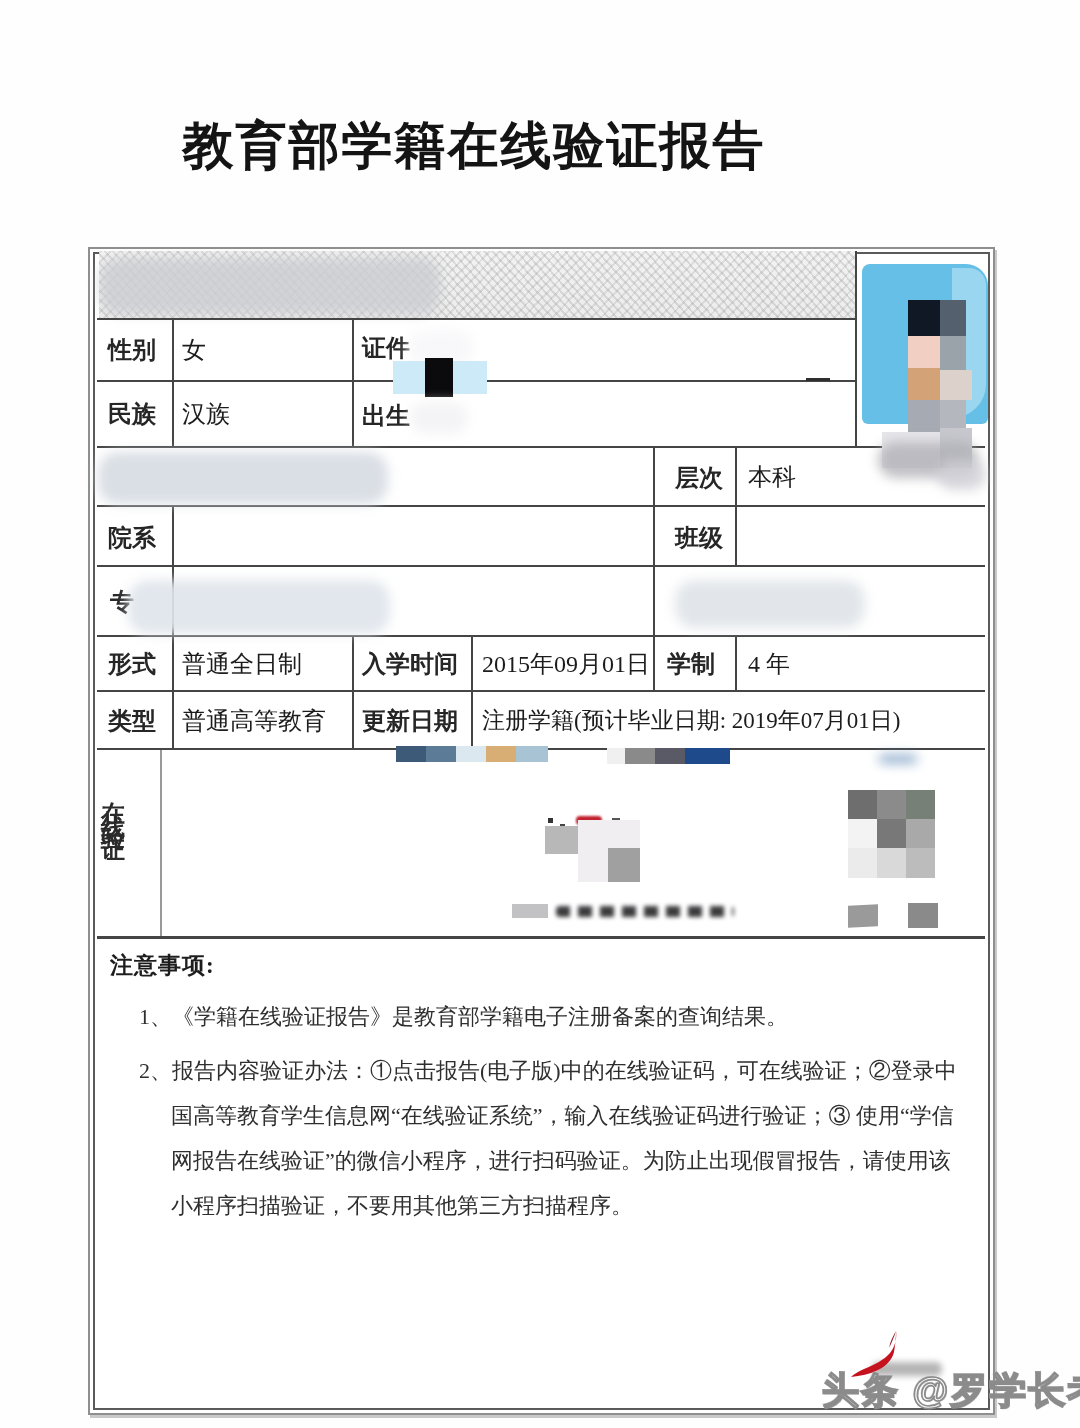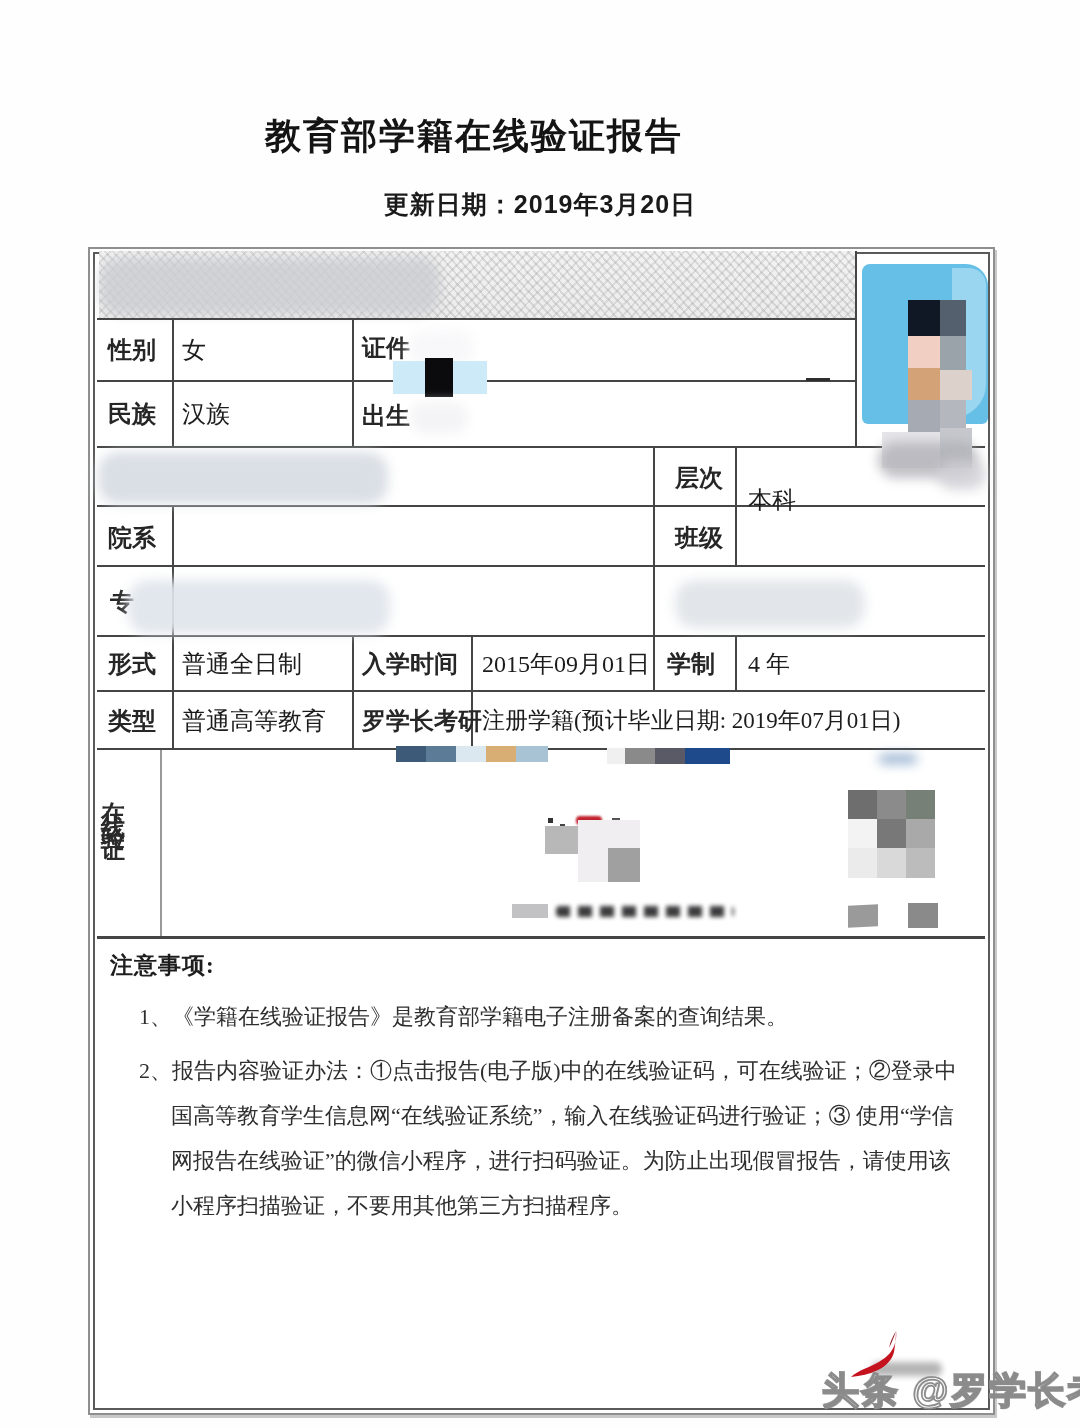--- a/index.html
+++ b/index.html
@@ -7,21 +7,21 @@
   .page{
     position:relative; width:1080px; height:1428px; overflow:hidden;
     background:#fefefe;
     font-family:"Liberation Serif","DejaVu Serif",serif;
     color:#1f1f1f;
   }
   
   .title{
     position:absolute; left:0; top:112px; width:948px; text-align:center;
     font-family:"Liberation Sans","DejaVu Sans",sans-serif;
-    font-size:36px; font-weight:bold; color:#141414; letter-spacing:2px;
+    font-size:51px; font-weight:bold; color:#141414; letter-spacing:2px;
   }
   .subtitle{
     position:absolute; left:0; top:188px; width:1080px; text-align:center;
     font-family:"Liberation Sans","DejaVu Sans",sans-serif;
     font-size:25px; font-weight:bold; color:#1a1a1a; letter-spacing:1px;
   }
   
   .doc{
     position:absolute; left:88px; top:247px; width:903px; height:1164px;
     border:2px solid #8f8f8f; background:#ffffff;
@@ -79,21 +79,20 @@
     background:rgba(90,90,90,.45); filter:blur(3px); border-radius:6px;}
   
   .dash{position:absolute; background:#2e2e2e;}
 </style>
 </head>
 <body>
 
 <div class="page">
 
   <div class="title">教育部学籍在线验证报告</div>
-  <div class="subtitle">更新日期：2019年3月20日</div>
 
   <div class="doc">
     <div class="doc-inner"></div>
   </div>
 
   <div class="texture"></div>
   <div class="blob" style="left:100px;top:258px;width:340px;height:56px;background:rgba(205,206,210,.85);"></div>
 
   <div class="hl" style="left:97px;top:318px;width:758px;"></div>
   <div class="hl" style="left:97px;top:380px;width:758px;"></div>
@@ -141,39 +140,39 @@
   <div class="mos" style="left:940px;top:370px;width:32px;height:30px;background:#ddd2cb;"></div>
   <div class="mos" style="left:908px;top:400px;width:32px;height:32px;background:#a6aab2;"></div>
   <div class="mos" style="left:940px;top:400px;width:26px;height:32px;background:#b4b8be;"></div>
   <div class="mos" style="left:882px;top:432px;width:58px;height:36px;background:#e6e6ea;"></div>
   <div class="mos" style="left:940px;top:428px;width:32px;height:40px;background:#c6c8ce;"></div>
   <div class="blob" style="left:878px;top:442px;width:100px;height:36px;background:rgba(176,176,182,.8);"></div>
   <div class="blob" style="left:938px;top:460px;width:48px;height:30px;background:rgba(208,208,214,.8);"></div>
 
   <div class="blob" style="left:98px;top:452px;width:290px;height:52px;background:rgba(214,220,226,.9);"></div>
   <span class="lbl" style="left:675px;top:462px;">层次</span>
-  <span class="val" style="left:748px;top:484px;">本科</span>
+  <span class="val" style="left:748px;top:461px;">本科</span>
 
   <span class="lbl" style="left:108px;top:522px;">院系</span>
   <span class="lbl" style="left:675px;top:522px;">班级</span>
 
   <span class="lbl" style="left:110px;top:586px;">专</span>
   <div class="blob" style="left:128px;top:580px;width:262px;height:54px;background:rgba(223,229,235,.92);"></div>
   <div class="blob" style="left:675px;top:580px;width:190px;height:48px;background:rgba(223,227,232,.9);"></div>
 
   <span class="lbl" style="left:108px;top:648px;">形式</span>
   <span class="val" style="left:182px;top:648px;">普通全日制</span>
   <span class="lbl" style="left:362px;top:648px;">入学时间</span>
   <span class="val" style="left:482px;top:648px;">2015年09月01日</span>
   <span class="lbl" style="left:667px;top:648px;">学制</span>
   <span class="val" style="left:748px;top:648px;">4 年</span>
 
   <span class="lbl" style="left:108px;top:705px;">类型</span>
   <span class="val" style="left:182px;top:705px;">普通高等教育</span>
-  <span class="lbl" style="left:362px;top:705px;">罗学长考研</span>
+  <span class="lbl" style="left:362px;top:705px;">更新日期</span>
   <span class="val" style="left:482px;top:705px;font-size:23px;">注册学籍(预计毕业日期: 2019年07月01日)</span>
 
   <div class="vlabel">在线验证</div>
 
   <div class="mos" style="left:396px;top:746px;width:30px;height:16px;background:#3d5a78;"></div>
   <div class="mos" style="left:426px;top:746px;width:30px;height:16px;background:#5b7b96;"></div>
   <div class="mos" style="left:456px;top:746px;width:30px;height:16px;background:#dce8f0;"></div>
   <div class="mos" style="left:486px;top:746px;width:30px;height:16px;background:#d8ae74;"></div>
   <div class="mos" style="left:516px;top:746px;width:32px;height:16px;background:#a8c4d4;"></div>
   <div class="mos" style="left:607px;top:748px;width:18px;height:16px;background:#f0f0f0;"></div>

